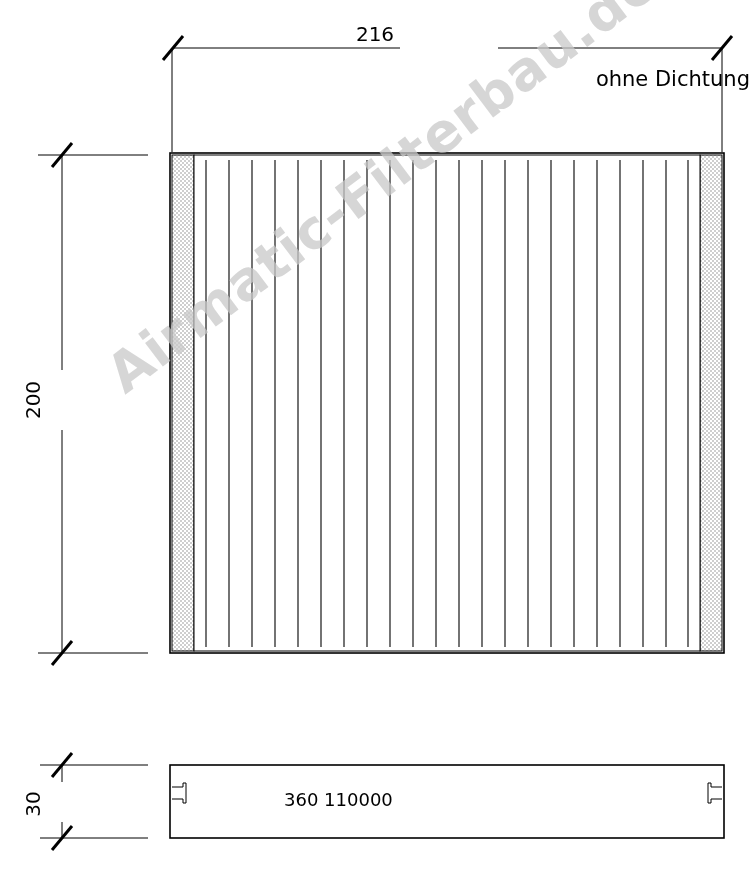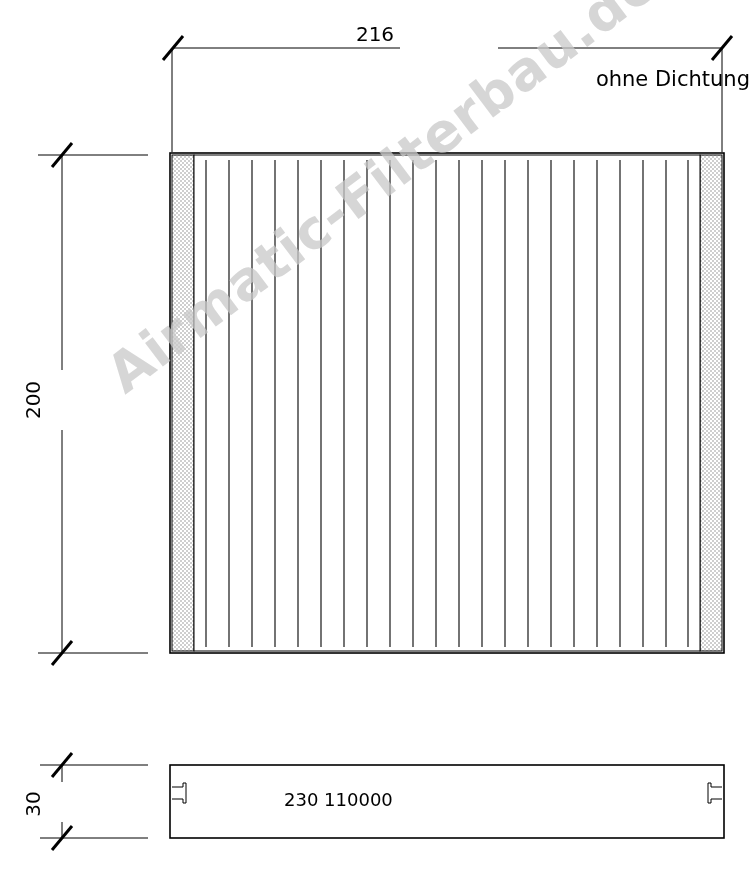--- a/index.html
+++ b/index.html
@@ -196,18 +196,18 @@
   <div class="lbl" id="gasket-note">ohne Dichtung</div>
 
   <div id="height-dim-label-wrap">
     <span>200</span>
   </div>
 
   <div id="depth-dim-label-wrap">
     <span>30</span>
   </div>
 
-  <div class="lbl" id="part-number">230 110000</div>
+  <div class="lbl" id="part-number">360 110000</div>
 
 
   <div class="watermark">Airmatic-Filterbau.de</div>
 
 </div>
 
 </body></html>

